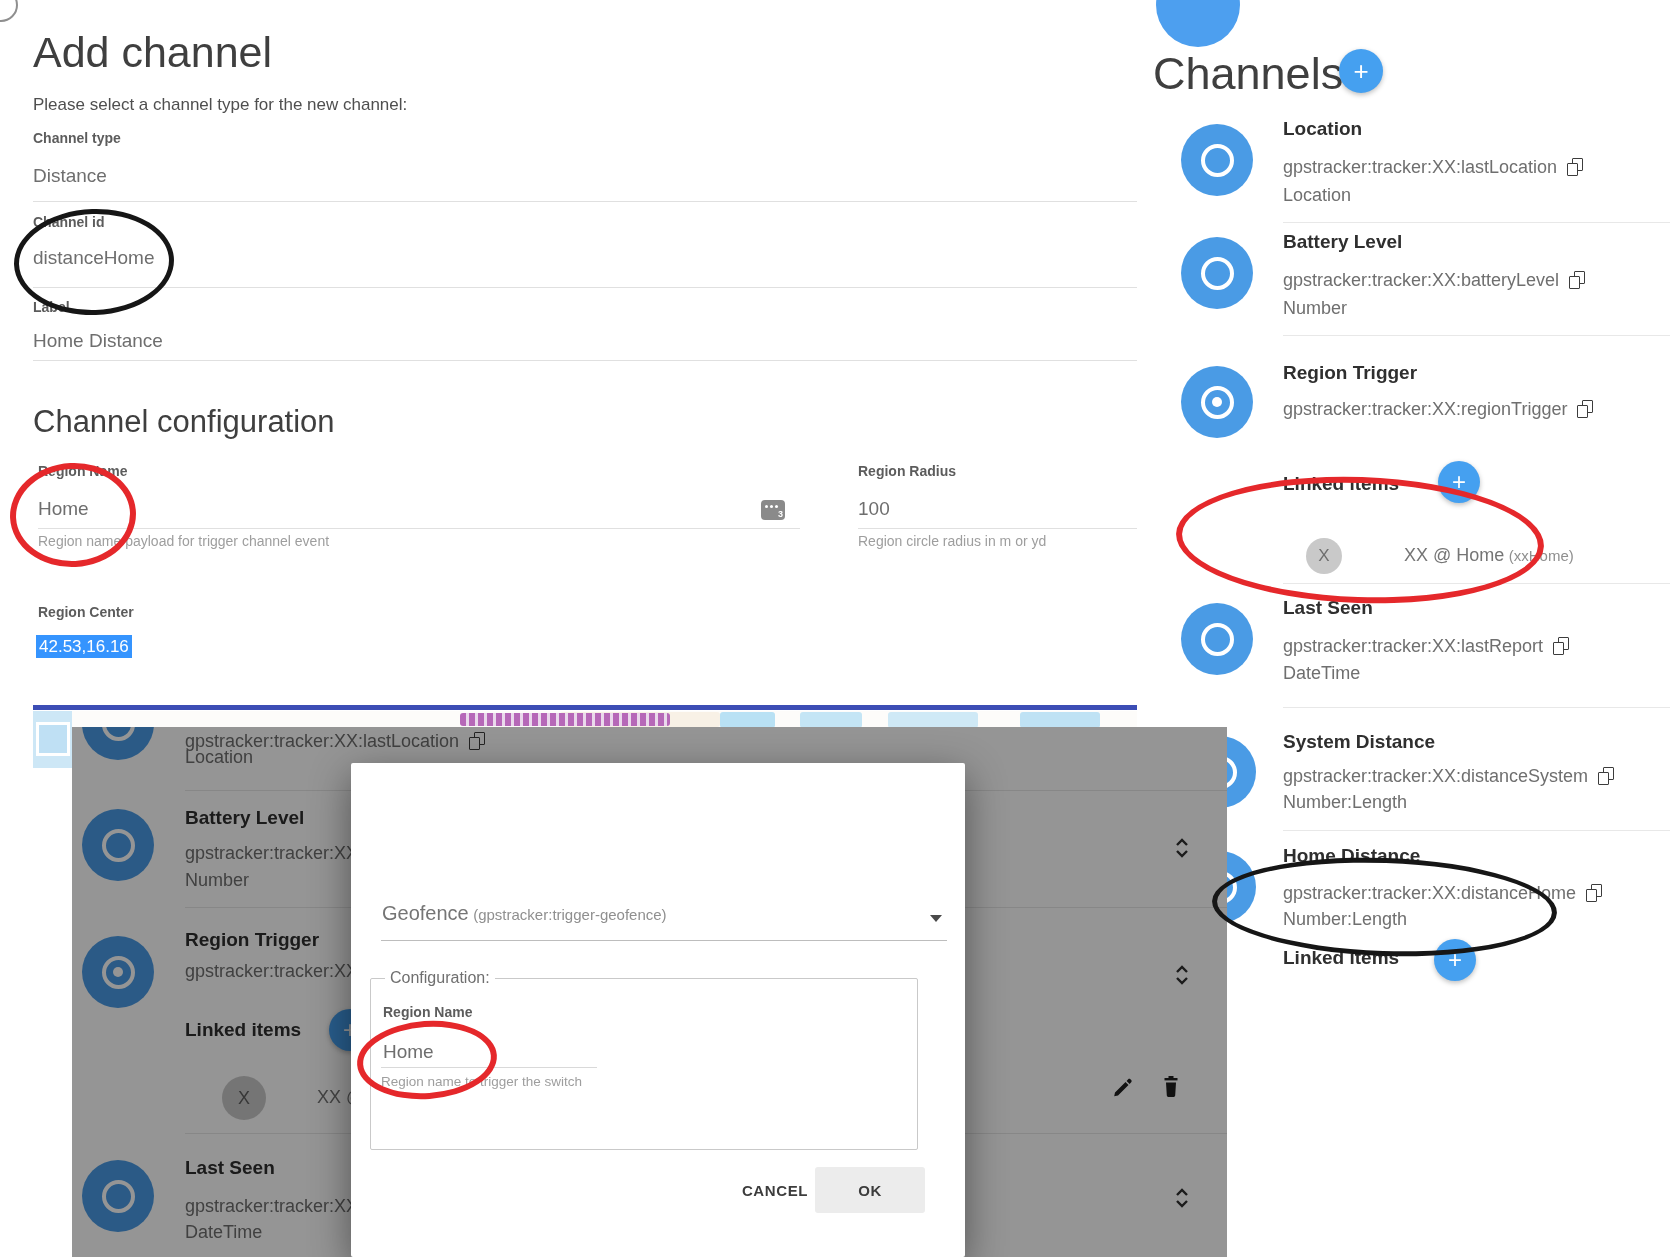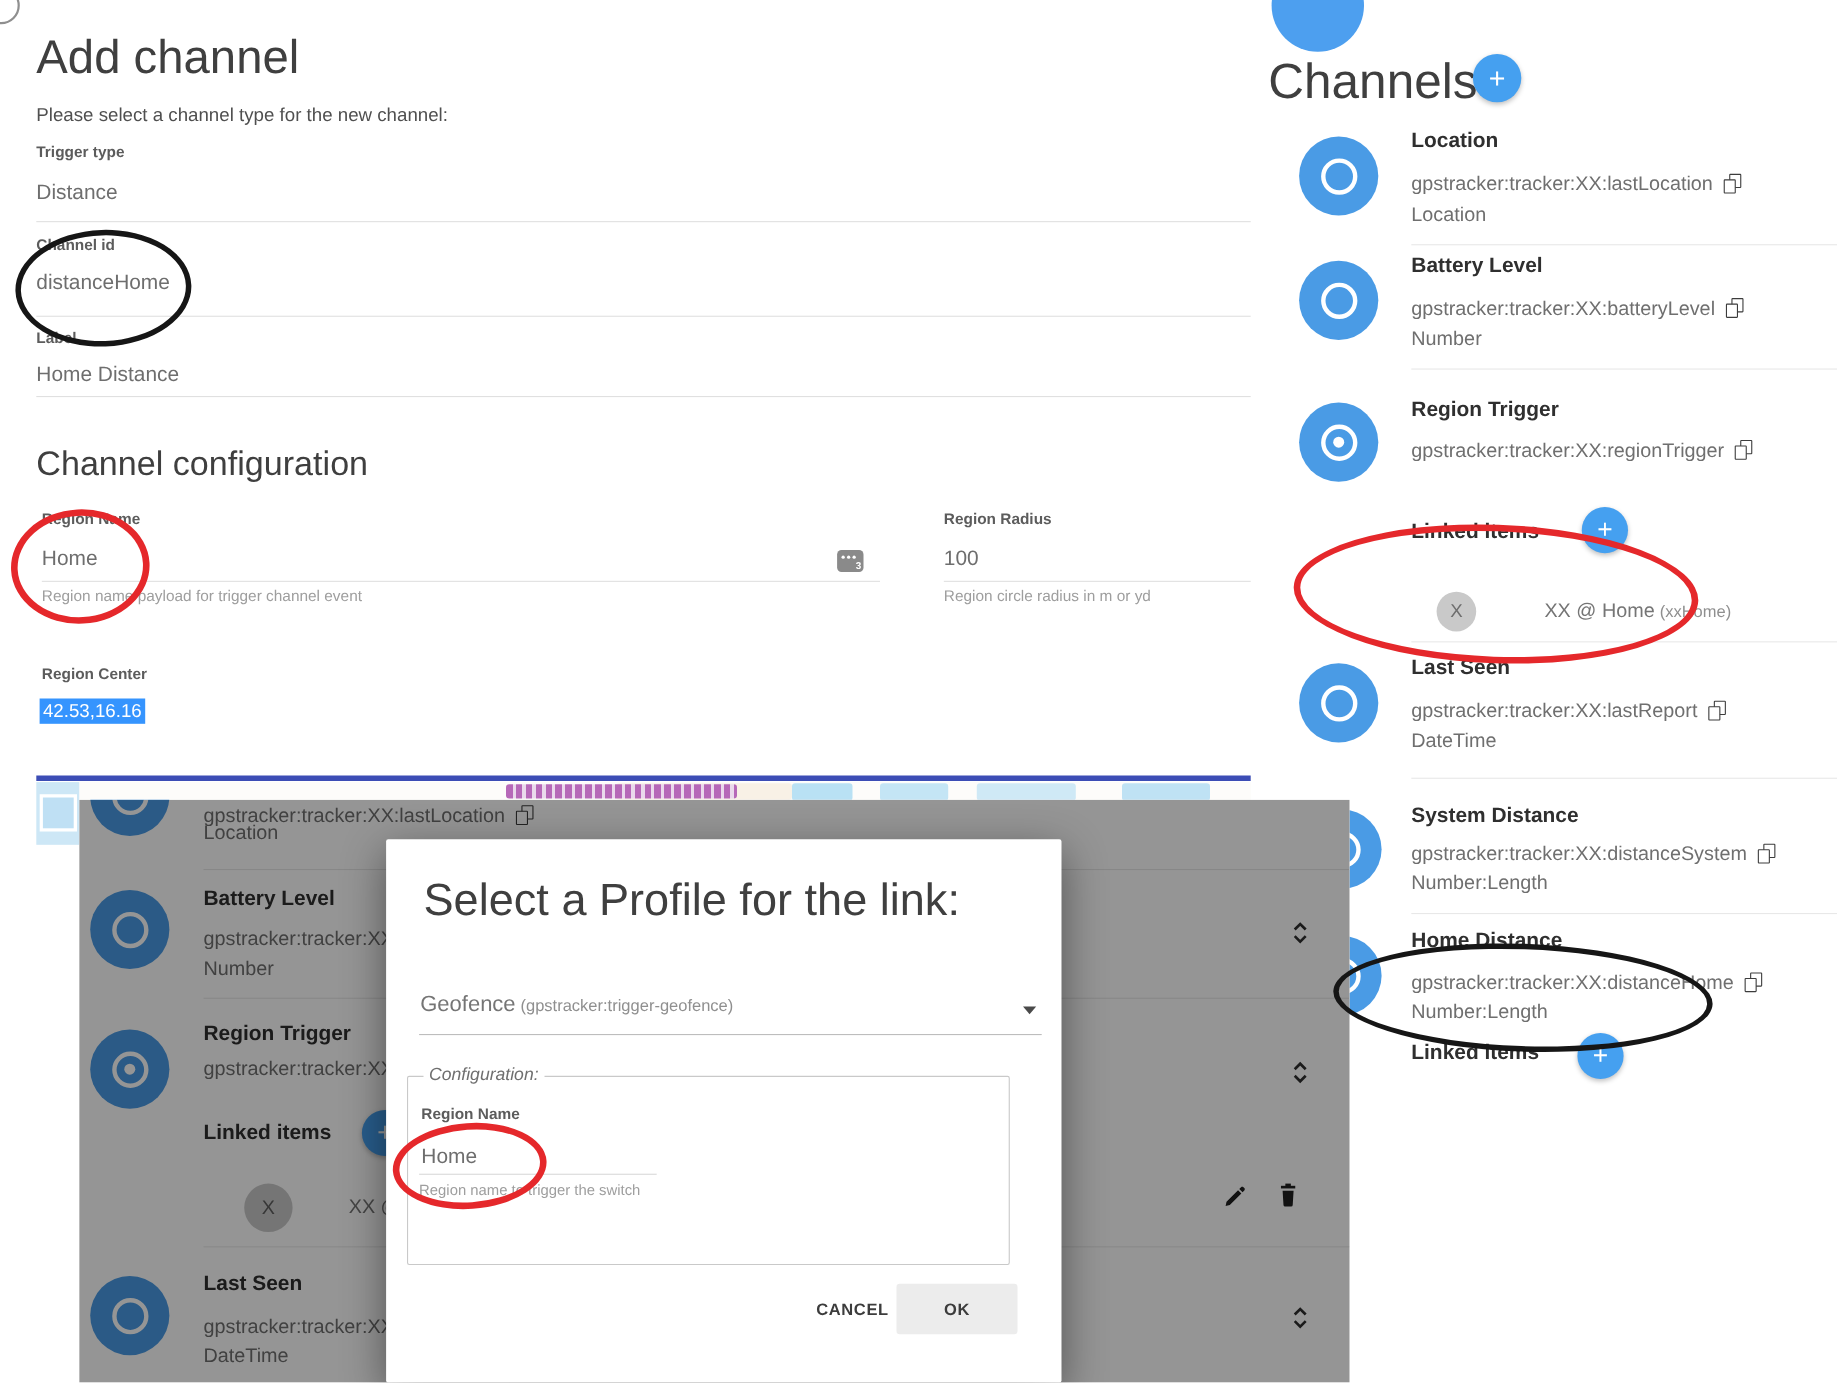--- a/index.html
+++ b/index.html
@@ -33,42 +33,42 @@
         border:1.6px solid #3c3c3c;border-radius:1px;background:#fff;}
   
   #dim-area{left:72px;top:727px;width:1155px;height:530px;background:#fff;overflow:hidden;}
   #dim-area::after{content:"";position:absolute;left:0;top:0;right:0;bottom:0;
         background:rgba(0,0,0,0.415);}
   
   #modal{left:351px;top:763px;width:614px;height:494px;background:#fff;border-radius:2px;
          box-shadow:0 12px 40px rgba(0,0,0,0.45);}
   .fieldset{border:1px solid #c9c9c9;border-radius:2px;}
   .legend{position:absolute;top:-10px;left:14px;background:#fff;padding:0 5px;
-          font-size:16px;color:#6f6f6f;font-style:italic;}
+          font-size:16px;color:#6f6f6f;}
   .btn{font-size:15px;font-weight:700;letter-spacing:0.6px;color:#3c3c3c;
        display:flex;align-items:center;justify-content:center;cursor:pointer;}
   .btn-flat{background:#ececec;border-radius:3px;}
   .caret{width:0;height:0;border-left:6px solid transparent;border-right:6px solid transparent;
          border-top:7px solid #4a4a4a;}
   .ellipse{position:absolute;border-radius:50%;background:transparent;}
   .selection{background:#3594fe;color:#fff;font-size:17px;padding:2px 3px;line-height:21px;}
   .mapblob{position:absolute;border-radius:3px;}
   .chev{display:block;}
   .smalltext{font-size:15px;color:#8f8f8f;}
 </style>
 </head>
 <body>
 
 <div id="stage">
 
   <div>
     <div class="abs h-light" style="left:33px;top:28px;font-size:43px;">Add channel</div>
     <div class="abs" style="left:33px;top:95px;font-size:17px;color:#4f4f4f;">Please select a channel type for the new channel:</div>
 
-    <div class="abs lbl" style="left:33px;top:130px;">Trigger type</div>
+    <div class="abs lbl" style="left:33px;top:130px;">Channel type</div>
     <div class="abs val" style="left:33px;top:165px;">Distance</div>
     <div class="abs rule" style="left:33px;top:201px;width:1104px;"></div>
 
     <div class="abs lbl" style="left:33px;top:214px;">Channel id</div>
     <div class="abs val" style="left:33px;top:247px;">distanceHome</div>
     <div class="abs rule" style="left:33px;top:287px;width:1104px;"></div>
 
     <div class="abs lbl" style="left:33px;top:299px;">Label</div>
     <div class="abs val" style="left:33px;top:330px;">Home Distance</div>
     <div class="abs rule" style="left:33px;top:360px;width:1104px;"></div>
@@ -259,21 +259,20 @@
       <span class="item-id">gpstracker:tracker:XX:lastReport</span>
     </div>
     <div class="abs item-type" style="left:113px;top:494px;">DateTime</div>
     <svg class="abs chev" style="left:1101px;top:458px;" width="18" height="26" viewBox="0 0 18 26">
       <polyline points="4,10 9,5 14,10" fill="none" stroke="#2f2f2f" stroke-width="2.4"></polyline>
       <polyline points="4,16 9,21 14,16" fill="none" stroke="#2f2f2f" stroke-width="2.4"></polyline>
     </svg>
   </div>
 
   <div id="modal" class="abs">
-    <div class="abs h-light" style="left:34px;top:32px;font-size:41px;">Select a Profile for the link:</div>
 
     <div class="abs" style="left:31px;top:139px;width:566px;">
       <span style="font-size:20px;color:#757575;">Geofence</span>
       <span class="smalltext">(gpstracker:trigger-geofence)</span>
     </div>
     <span class="caret abs" style="left:579px;top:152px;"></span>
     <div class="abs rule" style="left:30px;top:177px;width:566px;background:#bdbdbd;"></div>
 
     <div class="abs fieldset" style="left:19px;top:215px;width:546px;height:170px;">
       <span class="legend">Configuration:</span>

